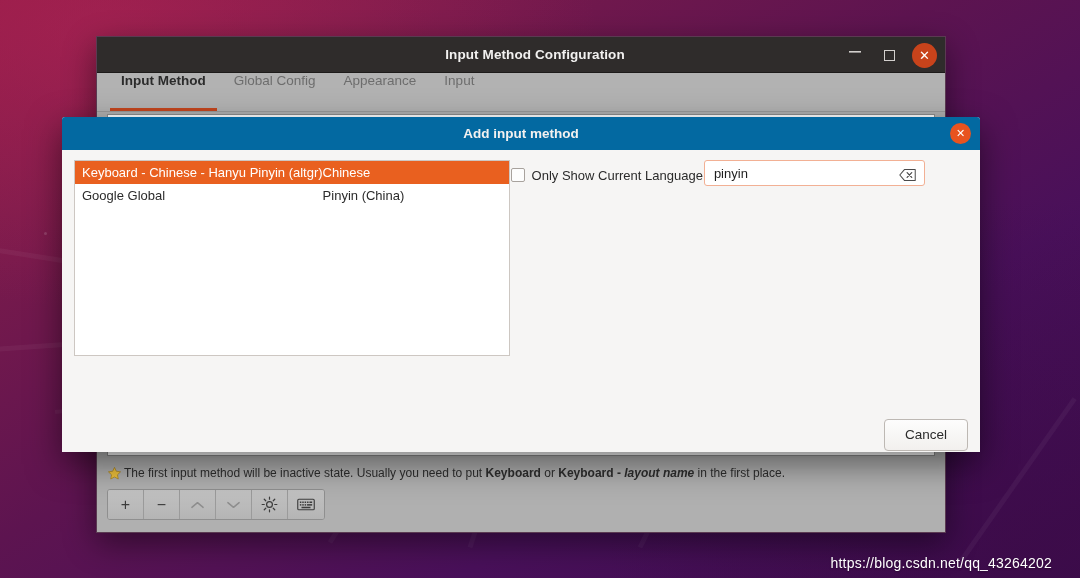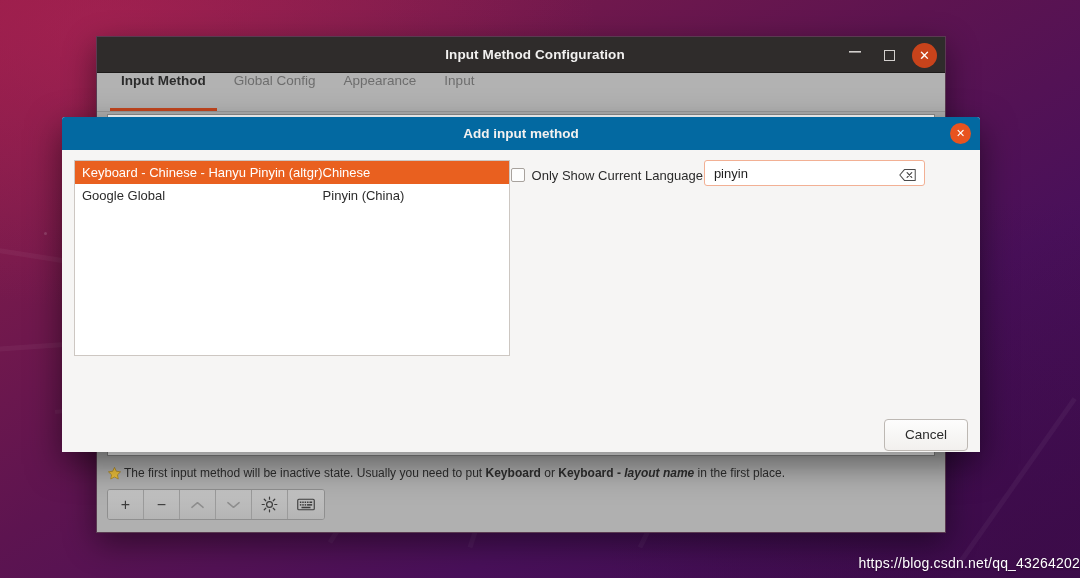--- a/index.html
+++ b/index.html
@@ -314,21 +314,21 @@
     font-family: "Liberation Sans", sans-serif;
     font-size: 13.5px;
     color: #2b2b2b;
     cursor: default;
     margin-top: 23px;
   }
 
   
   #watermark {
     position: absolute;
-    right: 0;
+    right: 28px;
     bottom: 7px;
     color: #ffffff;
     font-size: 14px;
     letter-spacing: 0.2px;
     text-shadow: 0 1px 2px rgba(0,0,0,0.35);
   }
 </style>
 </head>
 <body>
 

